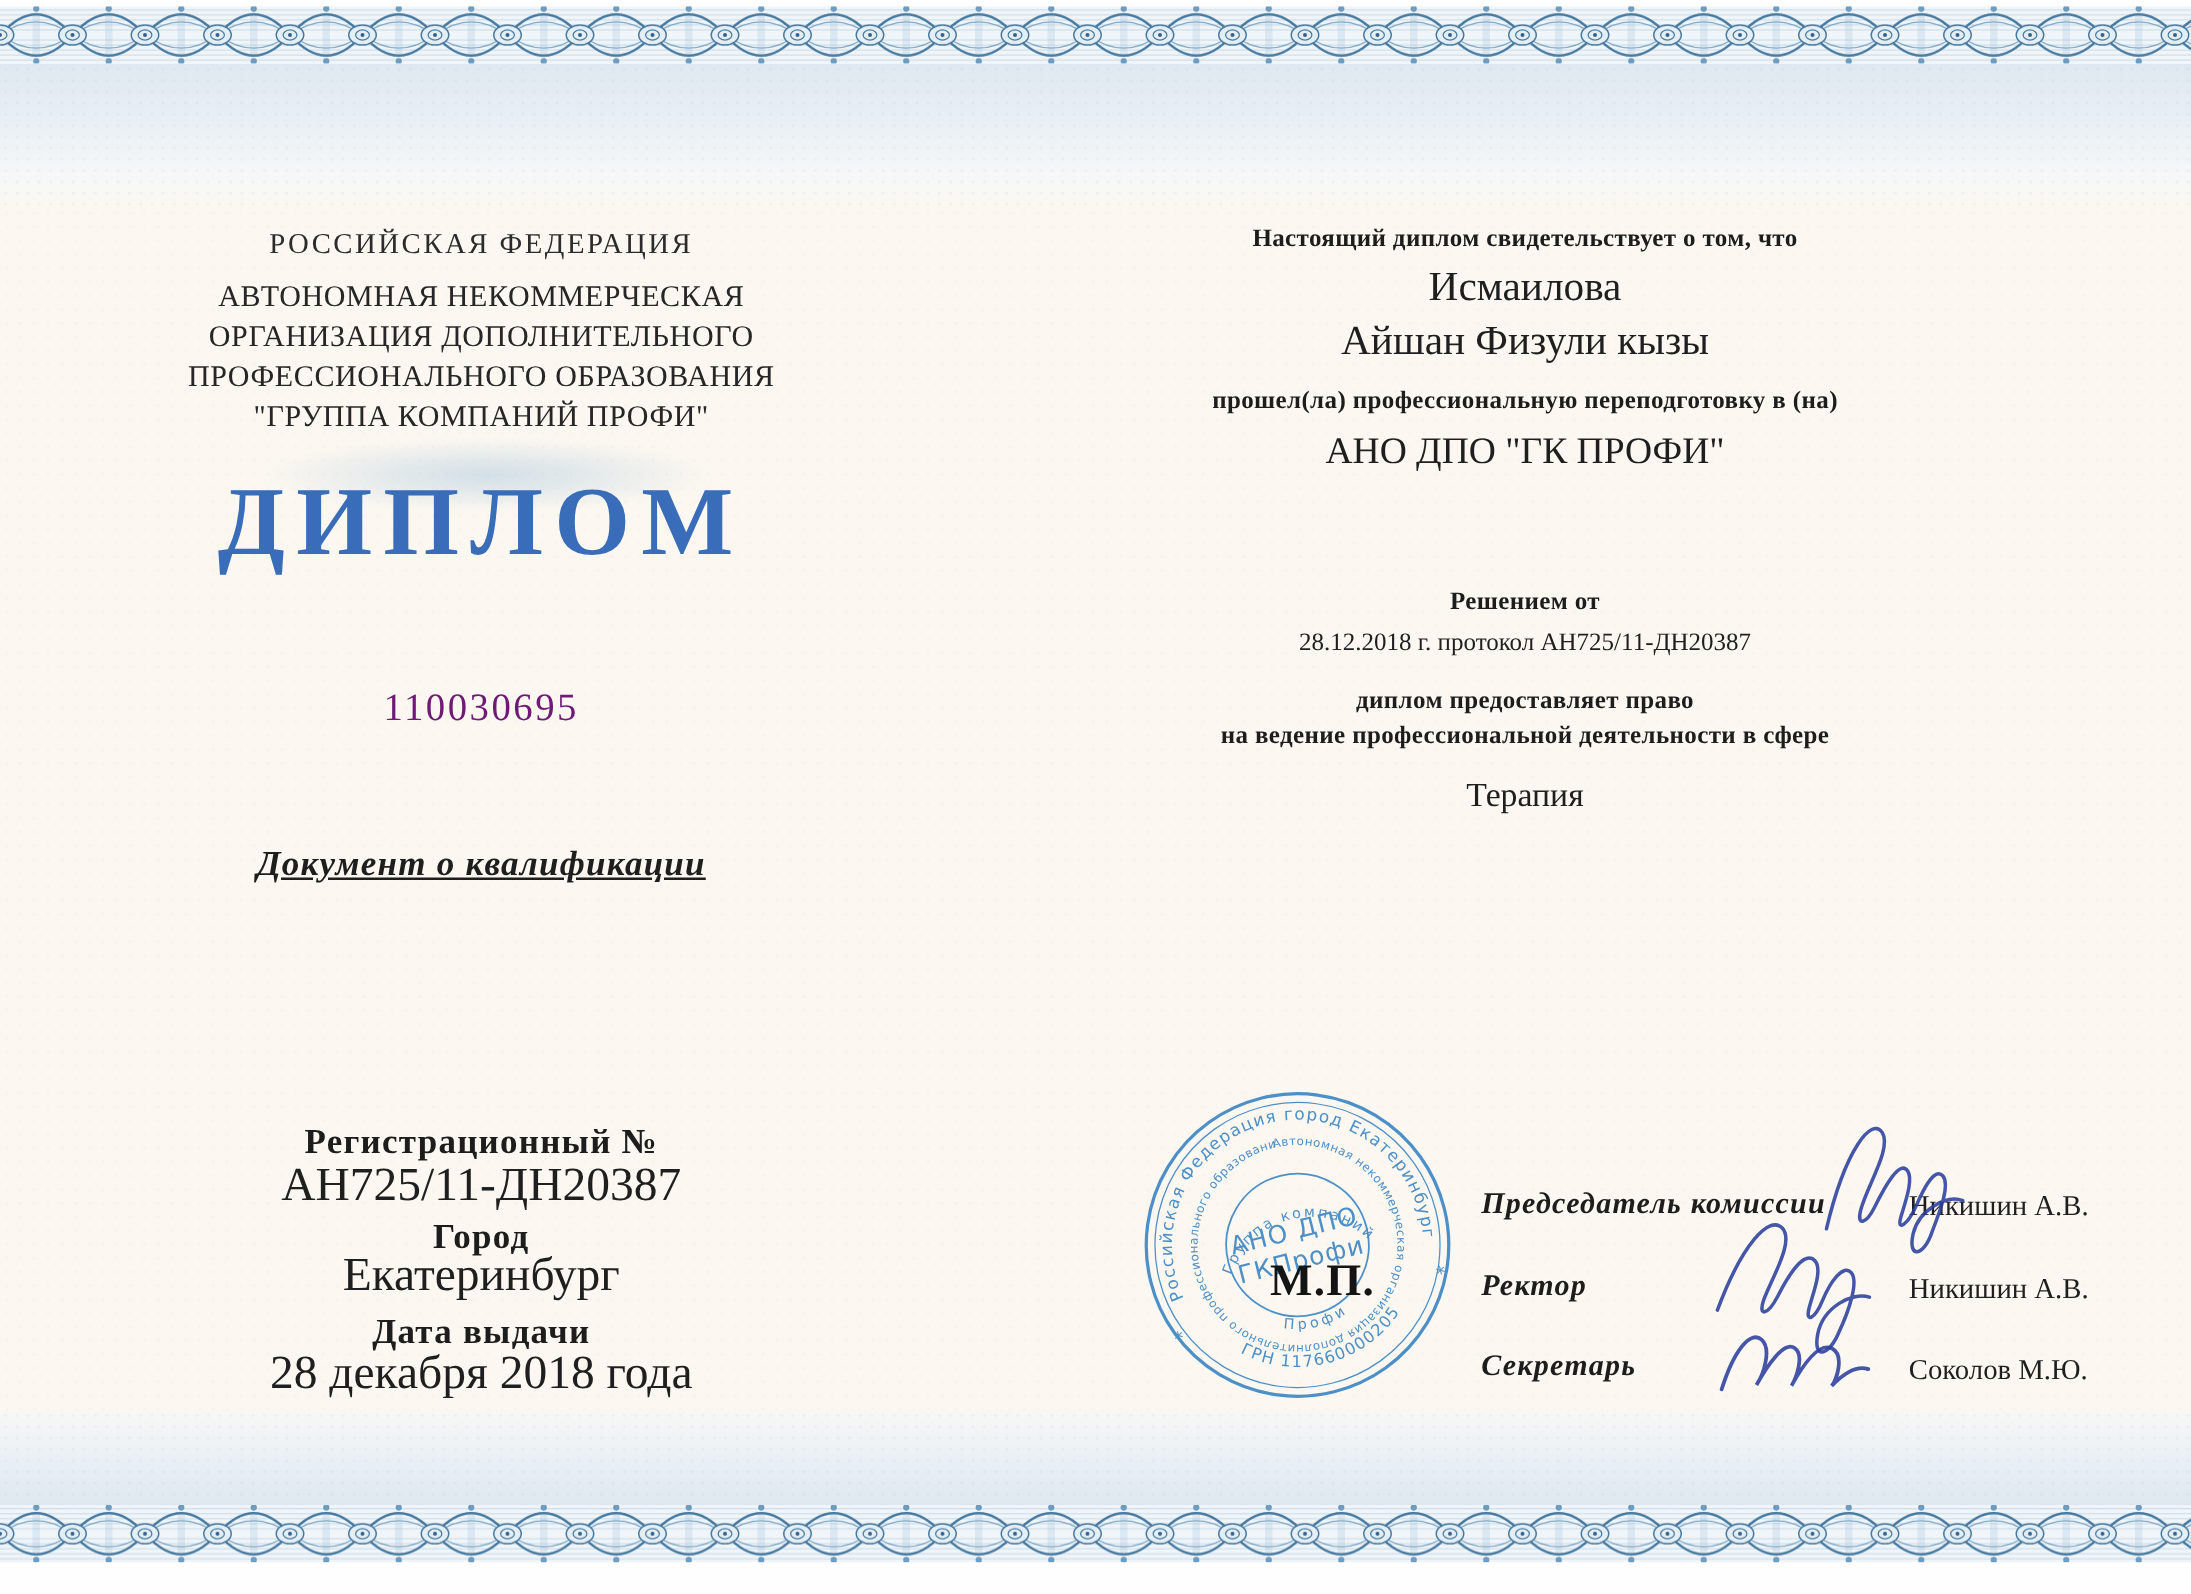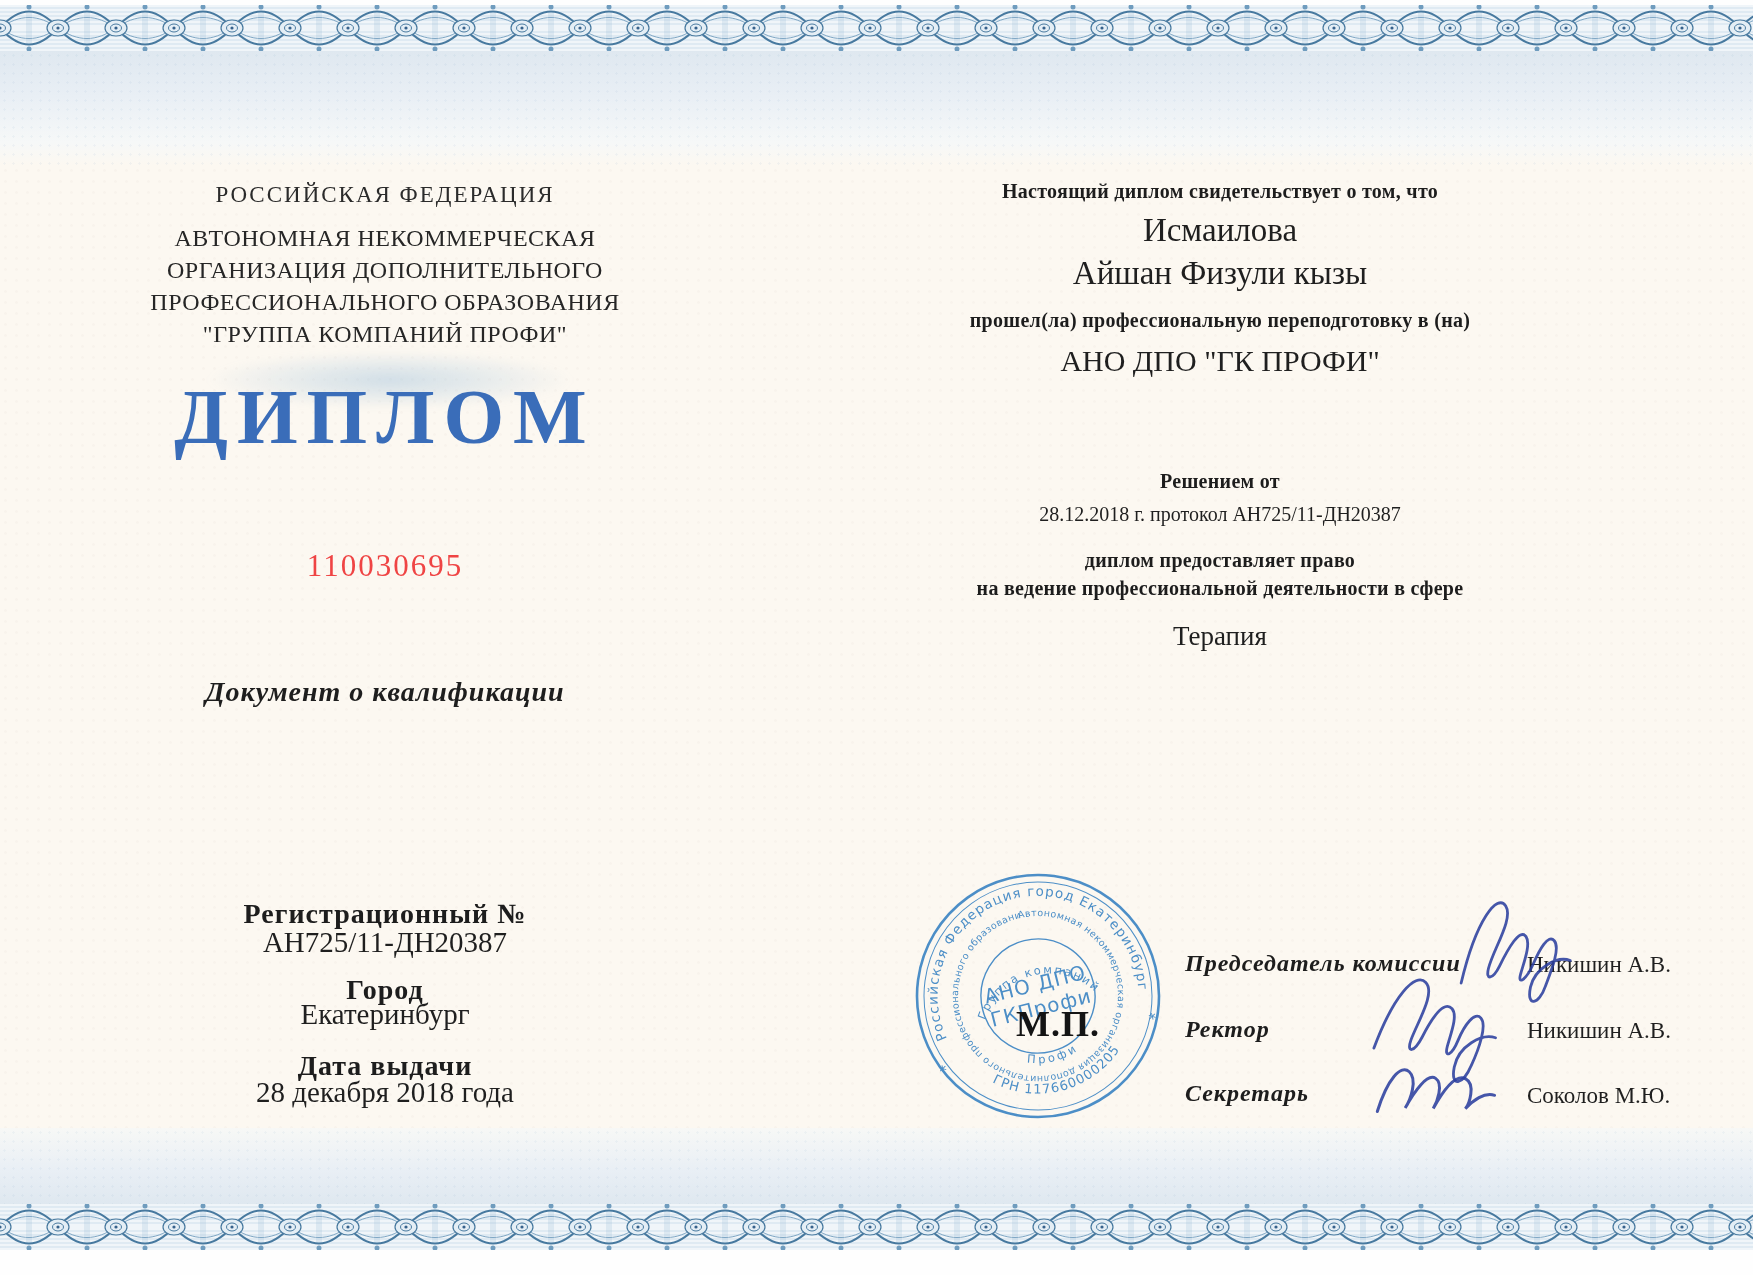--- a/index.html
+++ b/index.html
@@ -42,24 +42,24 @@
   .fed { position:absolute; left:0; top:170px; width:100%; font-size:23px; letter-spacing:2px; color:#2b2b2b;margin-top:12px; }
   .orgname { position:absolute; left:0; top:222px; width:100%; font-size:24px; line-height:32px; letter-spacing:0.5px; color:#262626; }
   .title {
     position:absolute; left:0; top:372px; width:100%;
     font-size:78px; font-weight:700; letter-spacing:9px; color:#3a6db9;
   }
   .subtitle {
     position:absolute; left:0; top:466px; width:100%;
     font-size:29px; font-weight:700; letter-spacing:2px; line-height:38px; color:#2e63ae;
   }
-  .dnumber { position:absolute; left:0; top:548px; width:100%; font-size:31px; letter-spacing:2px; color:#ef4444; }
-  .doctype { position:absolute; left:0; top:676px; width:100%; font-size:28px; font-style:italic; font-weight:600; letter-spacing:1px; color:#1e1e1e; }
+  .dnumber { position:absolute; left:0; top:548px; width:100%; font-size:31px; letter-spacing:2px; color:#701a75; }
+  .doctype { position:absolute; left:0; top:676px; width:100%; font-size:28px; font-style:italic; font-weight:600; letter-spacing:1px; color:#1e1e1e;text-decoration:underline; }
   .lbl  { position:absolute; left:0; width:100%; font-size:28px; font-weight:700; letter-spacing:1px; color:#1d1d1d; }
-  .val  { position:absolute; left:0; width:100%; font-size:29px; color:#1f1f1f;text-align:center; }
+  .val  { position:absolute; left:0; width:100%; font-size:38px; color:#1f1f1f;text-align:center; }
 
   .col-right { position:absolute; left:930px; top:0; width:580px; text-align:center; }
   .r-bold { position:absolute; left:0; width:100%; font-size:20px; font-weight:700; letter-spacing:0.3px; color:#1d1d1d; }
   .r-val  { position:absolute; left:0; width:100%; color:#1f1f1f; }
 
   .sig-role { position:absolute; left:1185px; font-size:24px; font-style:italic; font-weight:700; letter-spacing:1px; color:#1d1d1d; }
   .sig-name { position:absolute; left:1527px; font-size:23px; color:#1f1f1f; }
   .sig-svg  { position:absolute; }
   .sig-svg path { fill:none; stroke:#2b3f9e; stroke-width:3; stroke-linecap:round; opacity:0.88; }
 

